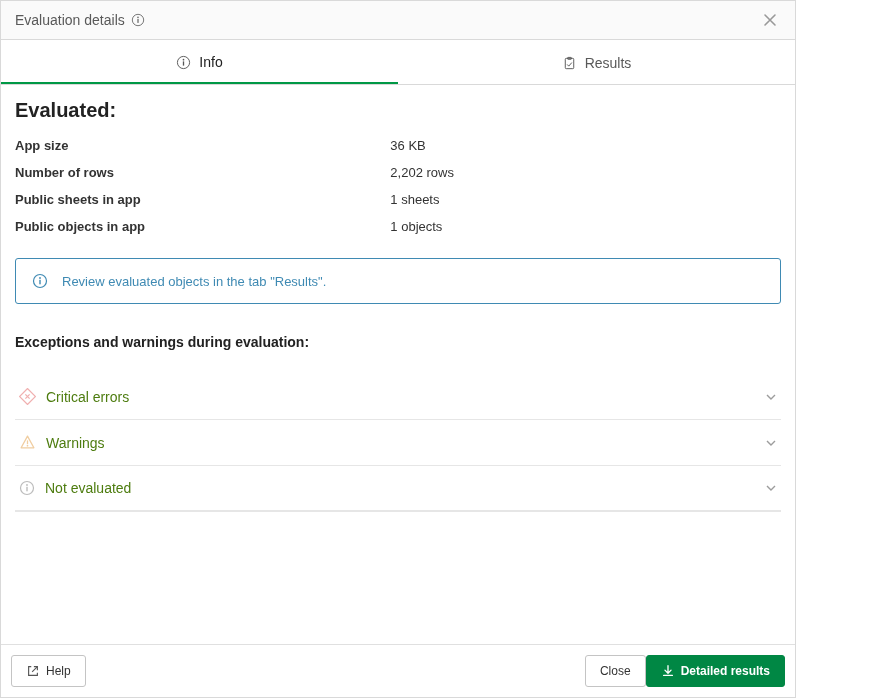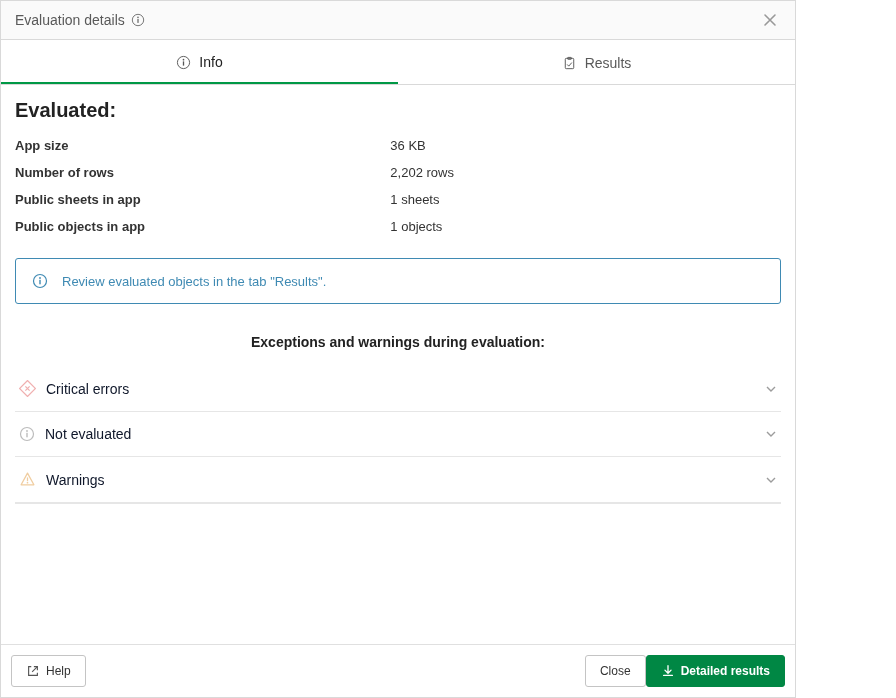--- a/index.html
+++ b/index.html
@@ -22,27 +22,27 @@
     .section-title { font-weight: bold; font-size: 20px; color: #222; margin-bottom: 10px; }
 
     .kv-table { width: 100%; margin-bottom: 18px; }
     .kv-row { display: flex; padding: 6px 0; }
     .kv-key { width: 49%; font-weight: bold; font-size: 13px; color: #333; }
     .kv-val { color: #333; font-size: 13px; }
 
     .notice { border: 1px solid #3F8AB3; border-radius: 3px; padding: 14px 16px; display: flex; align-items: center; gap: 14px; color: #3F8AB3; background: #fff; margin-bottom: 30px; }
     .notice-text { color: #3F8AB3; font-size: 13px; }
 
-    .section-title2 { font-weight: bold; font-size: 14px; color: #222; margin-bottom: 16px; text-align: center; }
+    .section-title2 { font-weight: bold; font-size: 14px; color: #222; margin-bottom: 24px; }
 
     .accordion { border-bottom: 1px solid #e6e6e6; }
     .acc-item { display: flex; align-items: center; justify-content: space-between; padding: 14px 4px; border-bottom: 1px solid #e6e6e6; cursor: pointer; }
     .acc-item:first-child { border-top: 1px solid #e6e6e6; border-top: none; }
     .acc-left { display: flex; align-items: center; gap: 10px; }
-    .acc-label { font-size: 14px; color: #0f172a; }
+    .acc-label { font-size: 14px; color: #4d7c0f; }
     .chev { color: #9c9c9c; }
 
     
     .footer { display: flex; align-items: center; justify-content: space-between; padding: 10px; border-top: 1px solid #e0e0e0; }
     .btn { display: inline-flex; align-items: center; gap: 6px; padding: 8px 14px; border: 1px solid #c4c4c4; border-radius: 3px; background: #fff; cursor: pointer; font-size: 12px; color: #333; }
     .btn-primary { background: #008744; border-color: #008744; color: #fff; font-weight: bold; }
     .footer-right { display: flex; gap: 0; }
 
     svg { display: block; }
   </style>
@@ -140,52 +140,52 @@
         <span class="chev">
           <svg width="12" height="12" viewBox="0 0 12 12">
               <path d="M2 4 L6 8 L10 4" fill="none" stroke="#9c9c9c" stroke-width="1.4"></path>
             </svg>
         </span>
       </div>
 
       <div class="acc-item">
         <div class="acc-left">
           <span>
+            <svg width="17" height="17" viewBox="0 0 16 16">
+                <path d="M8 2 L14 13 L2 13 Z" fill="none" stroke="#f0cda0" stroke-width="1.2" stroke-linejoin="round"></path>
+                <rect x="7.4" y="6" width="1.2" height="3.5" fill="#f0cda0"></rect>
+                <circle cx="8" cy="11" r="0.8" fill="#f0cda0"></circle>
+              </svg>
+          </span>
+          <span class="acc-label">Warnings</span>
+        </div>
+        <span class="chev">
+          <svg width="12" height="12" viewBox="0 0 12 12">
+              <path d="M2 4 L6 8 L10 4" fill="none" stroke="#9c9c9c" stroke-width="1.4"></path>
+            </svg>
+        </span>
+      </div>
+
+      <div class="acc-item">
+        <div class="acc-left">
+          <span>
             <svg width="16" height="16" viewBox="0 0 16 16">
                 <circle cx="8" cy="8" r="6.5" fill="none" stroke="#bcbcbc" stroke-width="1.2"></circle>
                 <circle cx="8" cy="5" r="0.9" fill="#bcbcbc"></circle>
                 <rect x="7.3" y="6.8" width="1.4" height="4.5" fill="#bcbcbc"></rect>
               </svg>
           </span>
           <span class="acc-label">Not evaluated</span>
         </div>
         <span class="chev">
           <svg width="12" height="12" viewBox="0 0 12 12">
               <path d="M2 4 L6 8 L10 4" fill="none" stroke="#9c9c9c" stroke-width="1.4"></path>
             </svg>
         </span>
       </div>
-
-      <div class="acc-item">
-        <div class="acc-left">
-          <span>
-            <svg width="17" height="17" viewBox="0 0 16 16">
-                <path d="M8 2 L14 13 L2 13 Z" fill="none" stroke="#f0cda0" stroke-width="1.2" stroke-linejoin="round"></path>
-                <rect x="7.4" y="6" width="1.2" height="3.5" fill="#f0cda0"></rect>
-                <circle cx="8" cy="11" r="0.8" fill="#f0cda0"></circle>
-              </svg>
-          </span>
-          <span class="acc-label">Warnings</span>
-        </div>
-        <span class="chev">
-          <svg width="12" height="12" viewBox="0 0 12 12">
-              <path d="M2 4 L6 8 L10 4" fill="none" stroke="#9c9c9c" stroke-width="1.4"></path>
-            </svg>
-        </span>
-      </div>
     </div>
   </div>
 
   <div class="footer">
     <button class="btn">
       <span>
         <svg width="14" height="14" viewBox="0 0 16 16">
             <path d="M6 3 H3 V13 H13 V10" fill="none" stroke="#555" stroke-width="1.3"></path>
             <path d="M9 3 H13 V7" fill="none" stroke="#555" stroke-width="1.3"></path>
             <path d="M13 3 L7 9" fill="none" stroke="#555" stroke-width="1.3"></path>

